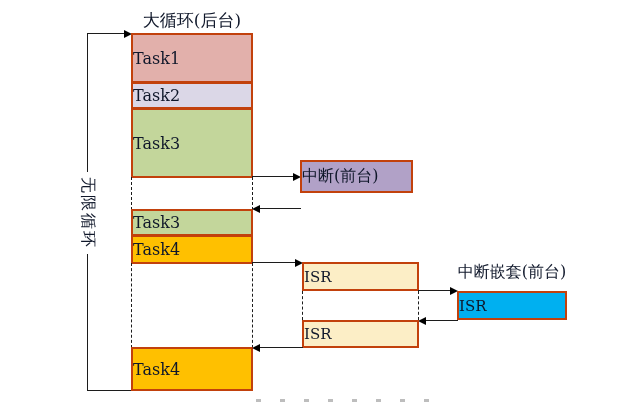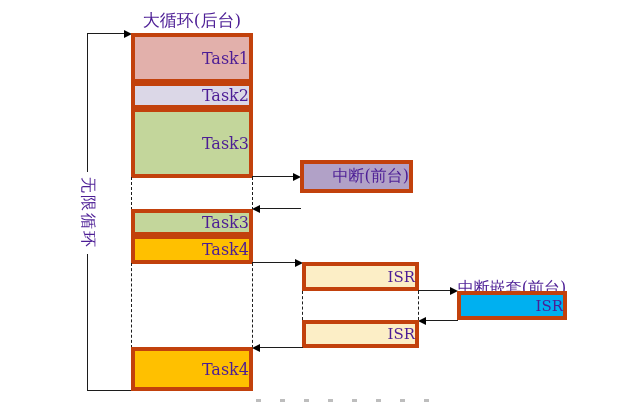--- a/index.html
+++ b/index.html
@@ -1,29 +1,29 @@
 <!DOCTYPE html>
 <html><head>
 <meta charset="utf-8">
 <style>
   html,body{margin:0;padding:0;background:#ffffff;}
   #canvas{
     position:relative;
     width:641px;height:405px;
     background:#ffffff;
     font-family:"DejaVu Serif","Liberation Serif",serif;
-    color:#4c1d95;
+    color:#0f172a;
     overflow:hidden;
   }
   .txt{position:absolute;text-align:center;white-space:nowrap;}
   .box{
     position:absolute;
-    border:4px solid #c2410c;
+    border:2px solid #c2410c;
     box-sizing:border-box;
-    display:flex;align-items:center;justify-content:flex-end;
+    display:flex;align-items:center;justify-content:flex-start;
     font-size:16px;
   }
   .gap{
     position:absolute;
     border-left:1px dashed #1c1c1c;
     border-right:1px dashed #1c1c1c;
     box-sizing:border-box;
     background:transparent;
   }
   .hline{position:absolute;height:1px;background:#1c1c1c;}
@@ -88,21 +88,21 @@
   </div>
   <div class="hline" style="left:259px;top:208px;width:42px;"></div>
   <div class="ah-left" style="left:252px;top:205px;"></div>
 
   <div class="hline" style="left:252px;top:262px;width:44px;"></div>
   <div class="ah-right" style="left:295px;top:259px;"></div>
   <div class="box" style="left: 302px; top: 262px; width: 117px; height: 29px; font-size: 15px; background-color: rgb(252, 238, 198);">
     <span>ISR</span>
   </div>
 
-  <div class="txt" style="left:442px;top:262px;width:140px;font-size:16px;margin-top:16px;">中断嵌套(前台)</div>
+  <div class="txt" style="left:442px;top:262px;width:140px;font-size:16px;">中断嵌套(前台)</div>
   <div class="hline" style="left:418px;top:290px;width:33px;"></div>
   <div class="ah-right" style="left:450px;top:287px;"></div>
   <div class="box" style="left: 457px; top: 291px; width: 110px; height: 29px; font-size: 15px; background-color: rgb(0, 176, 240);">
     <span>ISR</span>
   </div>
   <div class="hline" style="left:425px;top:320px;width:33px;"></div>
   <div class="ah-left" style="left:418px;top:317px;"></div>
 
   <div class="vdash" style="left:302px;top:291px;height:29px;"></div>
   <div class="vdash" style="left:418px;top:291px;height:29px;"></div>

